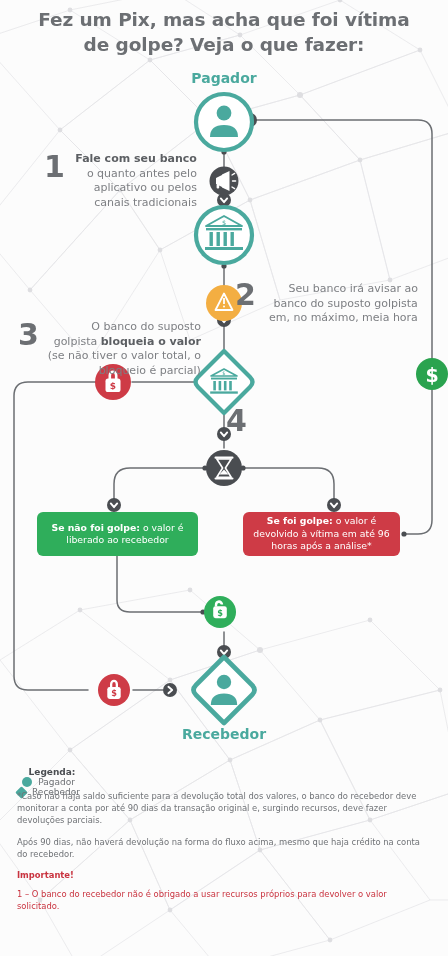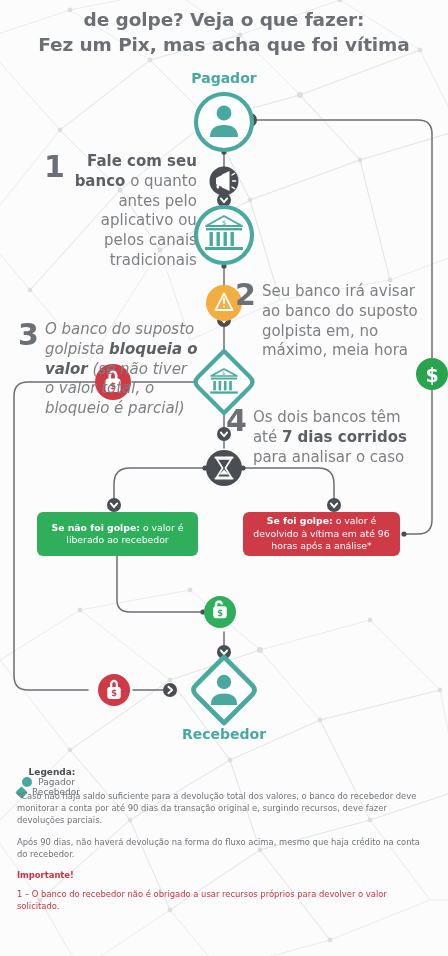--- a/index.html
+++ b/index.html
@@ -35,38 +35,38 @@
   .node-label.pagador{left:144px;top:70px;}
   .node-label.recebedor{left:144px;top:726px;}
 
   
   .step{position:absolute;z-index:5;display:flex;align-items:flex-start;}
   .step .num{
     font-size:30px;font-weight:bold;color:#6c6f73;
     line-height:0.92;flex:0 0 auto;
   }
   .step .txt{
-    font-size:15px;line-height:1.32;color:#7d7f83;
+    font-size:11px;line-height:1.32;color:#7d7f83;
   }
   .step .txt b{color:#5c5f63;font-weight:bold;}
 
   
   .step1{left:44px;top:152px;width:162px;}
   .step1 .num{margin-right:6px;margin-top:1px;}
   .step1 .txt{text-align:right;width:126px;}
 
   
   .step2{left:235px;top:282px;width:190px;}
   .step2 .num{margin-right:6px;margin-top:-1px;}
-  .step2 .txt{text-align:left;width:156px;}
+  .step2 .txt{text-align:right;width:156px;}
 
   
   .step3{left:18px;top:320px;width:190px;}
   .step3 .num{margin-right:6px;margin-top:1px;}
-  .step3 .txt{width:156px;font-style:italic;}
+  .step3 .txt{text-align:right;width:156px;}
 
   
   .step4{left:226px;top:408px;width:200px;}
   .step4 .num{margin-right:6px;margin-top:-1px;}
   .step4 .txt{text-align:left;width:164px;}
 
   
   .outcome{
     position:absolute;z-index:5;border-radius:6px;
     color:#ffffff;text-align:center;
@@ -164,22 +164,22 @@
         <circle cx="130" cy="820" r="2.4"></circle>
       <circle cx="370" cy="820" r="2.4"></circle>
         <circle cx="260" cy="850" r="2.4"></circle>
       <circle cx="170" cy="910" r="2.4"></circle>
         <circle cx="40" cy="900" r="2.4"></circle>
       <circle cx="330" cy="940" r="2.4"></circle>
     </g>
   </svg>
 
   <div class="title">
+    <span>Fez um Pix, mas acha que foi vítima</span>
     <span>de golpe? Veja o que fazer:</span>
-    <span>Fez um Pix, mas acha que foi vítima</span>
   </div>
 
   <svg id="flow" viewBox="0 0 448 760">
     <defs>
       <g id="arrow-down">
         <circle r="7" fill="#4a4d51"></circle>
         <path d="M-3.2 -1.6 L0 2.2 L3.2 -1.6" fill="none" stroke="#ffffff" stroke-width="1.9" stroke-linecap="round" stroke-linejoin="round"></path>
       </g>
       <g id="arrow-left">
         <circle r="7" fill="#4a4d51"></circle>
@@ -344,21 +344,20 @@
     <div class="txt"><span>Seu banco irá avisar ao banco do suposto golpista em, no máximo, meia hora</span></div>
   </div>
 
   <div class="step step3">
     <div class="num">3</div>
     <div class="txt"><span>O banco do suposto golpista </span><b>bloqueia o valor</b><span> (se não tiver o valor total, o bloqueio é parcial)</span></div>
   </div>
 
   <div class="step step4">
     <div class="num">4</div>
-    <div class="txt"><span>Os dois bancos têm até </span><b>7 dias corridos</b><span> para analisar o caso</span></div>
   </div>
 
   <div class="outcome box-green">
     <div><b>Se não foi golpe:</b><span> o valor é liberado ao recebedor</span></div>
   </div>
 
   <div class="outcome box-red">
     <div><b>Se foi golpe:</b><span> o valor é devolvido à vítima em até 96 horas após a análise*</span></div>
   </div>
 

